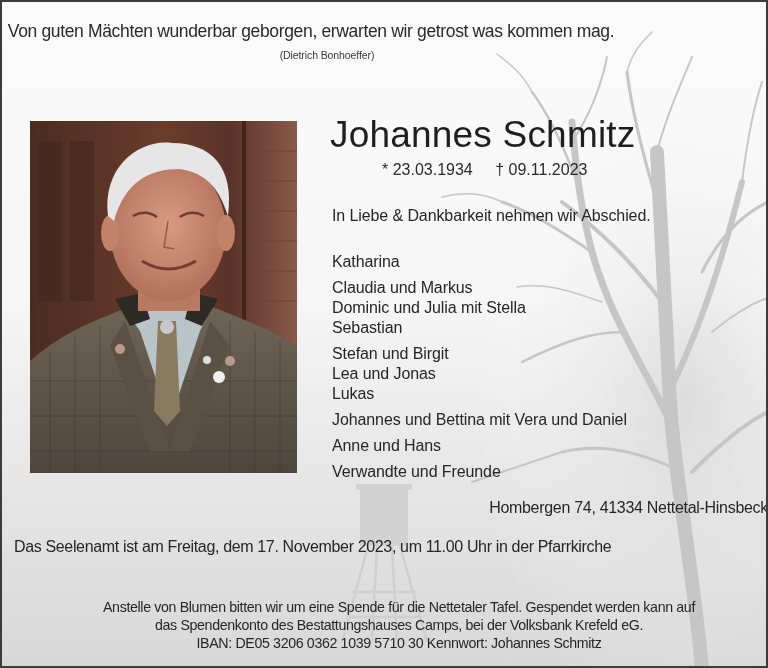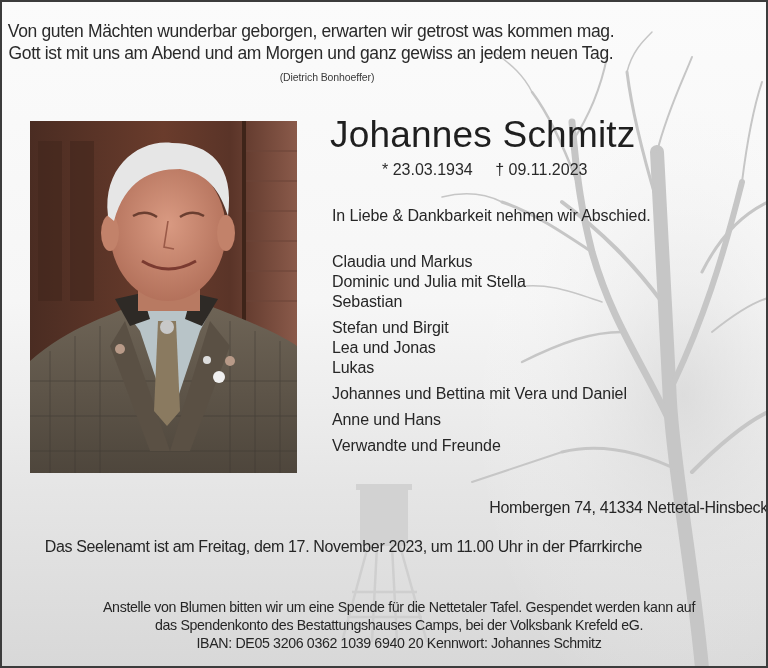--- a/index.html
+++ b/index.html
@@ -29,21 +29,21 @@
     .dates span { display: inline-block; }
     .dates .death { margin-left: 18px; }
 
     .farewell { position: absolute; left: 330px; top: 204px; font-size: 16px; line-height: 20px; color: #262626; letter-spacing: -0.1px; }
 
     .mourners { position: absolute; left: 330px; top: 250px; }
     .group { margin-bottom: 6px; }
     .group .p { display: block; font-size: 16px; line-height: 20px; color: #262626; letter-spacing: -0.1px; }
 
     .address { position: absolute; top: 496px; left: 0; width: 766px; text-align: right; font-size: 16px; line-height: 20px; letter-spacing: -0.3px; color: #262626; }
-    .service { position: absolute; top: 535px; left: 0; width: 640px; text-align: right; }
+    .service { position: absolute; top: 535px; left: 12px; width: 640px; text-align: left; }
     .service .line { display: block; font-size: 16px; line-height: 19px; letter-spacing: -0.35px; color: #262626; }
     .donation { position: absolute; top: 596px; left: 0; width: 766px; text-align: center; padding-left: 28px; }
     .donation .line { display: block; font-size: 14.2px; line-height: 18px; letter-spacing: -0.35px; color: #262626; }
   </style>
 </head>
 <body>
 
 <div class="card">
 
   <svg class="bg-art" viewBox="0 0 766 666" xmlns="http://www.w3.org/2000/svg">
@@ -82,21 +82,20 @@
       <rect x="358" y="486" width="48" height="58" stroke="none"></rect>
       <rect x="354" y="482" width="56" height="6" stroke="none"></rect>
       <path d="M366 544 L 340 640 M 398 544 L 425 640 M 375 544 L 370 640 M 390 544 L 395 640 M 350 590 L 415 590 M 345 615 L 420 615" stroke-width="2.5" fill="none"></path>
     </g>
   </svg>
 
   <div class="content">
 
     <div class="motto">
       <span class="line">Von guten Mächten wunderbar geborgen, erwarten wir getrost was kommen mag.</span>
-      <span class="line">Gott ist mit uns am Abend und am Morgen und ganz gewiss an jedem neuen Tag.</span>
       <span class="author">(Dietrich Bonhoeffer)</span>
     </div>
 
     <div class="photo">
       <svg width="267" height="352" viewBox="0 0 267 352" xmlns="http://www.w3.org/2000/svg">
         <defs>
           <linearGradient id="door" x1="0" y1="0" x2="1" y2="0">
             <stop offset="0" stop-color="#4a2c22"></stop>
             <stop offset="0.5" stop-color="#6a3c2c"></stop>
             <stop offset="0.75" stop-color="#5a3428"></stop>
@@ -173,20 +172,23 @@
     <div class="name">Johannes Schmitz</div>
     <div class="dates">
       <span class="birth">* 23.03.1934</span>
       <span class="death">† 09.11.2023</span>
     </div>
 
     <div class="farewell">In Liebe &amp; Dankbarkeit nehmen wir Abschied.</div>
 
     <div class="mourners">
       <div class="group">
+        <span class="p">Katharina</span>
+      </div>
+      <div class="group">
         <span class="p">Claudia und Markus</span>
         <span class="p">Dominic und Julia mit Stella</span>
         <span class="p">Sebastian</span>
       </div>
       <div class="group">
         <span class="p">Stefan und Birgit</span>
         <span class="p">Lea und Jonas</span>
         <span class="p">Lukas</span>
       </div>
       <div class="group">
@@ -202,17 +204,17 @@
 
     <div class="address">Hombergen 74, 41334 Nettetal-Hinsbeck</div>
 
     <div class="service">
       <span class="line">Das Seelenamt ist am Freitag, dem 17. November 2023, um 11.00 Uhr in der Pfarrkirche</span>
     </div>
 
     <div class="donation">
       <span class="line">Anstelle von Blumen bitten wir um eine Spende für die Nettetaler Tafel. Gespendet werden kann auf</span>
       <span class="line">das Spendenkonto des Bestattungshauses Camps, bei der Volksbank Krefeld eG.</span>
-      <span class="line">IBAN: DE05 3206 0362 1039 6940 20 Kennwort: Johannes Schmitz</span>
+      <span class="line">IBAN: DE05 3206 0362 1039 5710 30 Kennwort: Johannes Schmitz</span>
     </div>
 
   </div>
 </div>
 
 </body></html>

